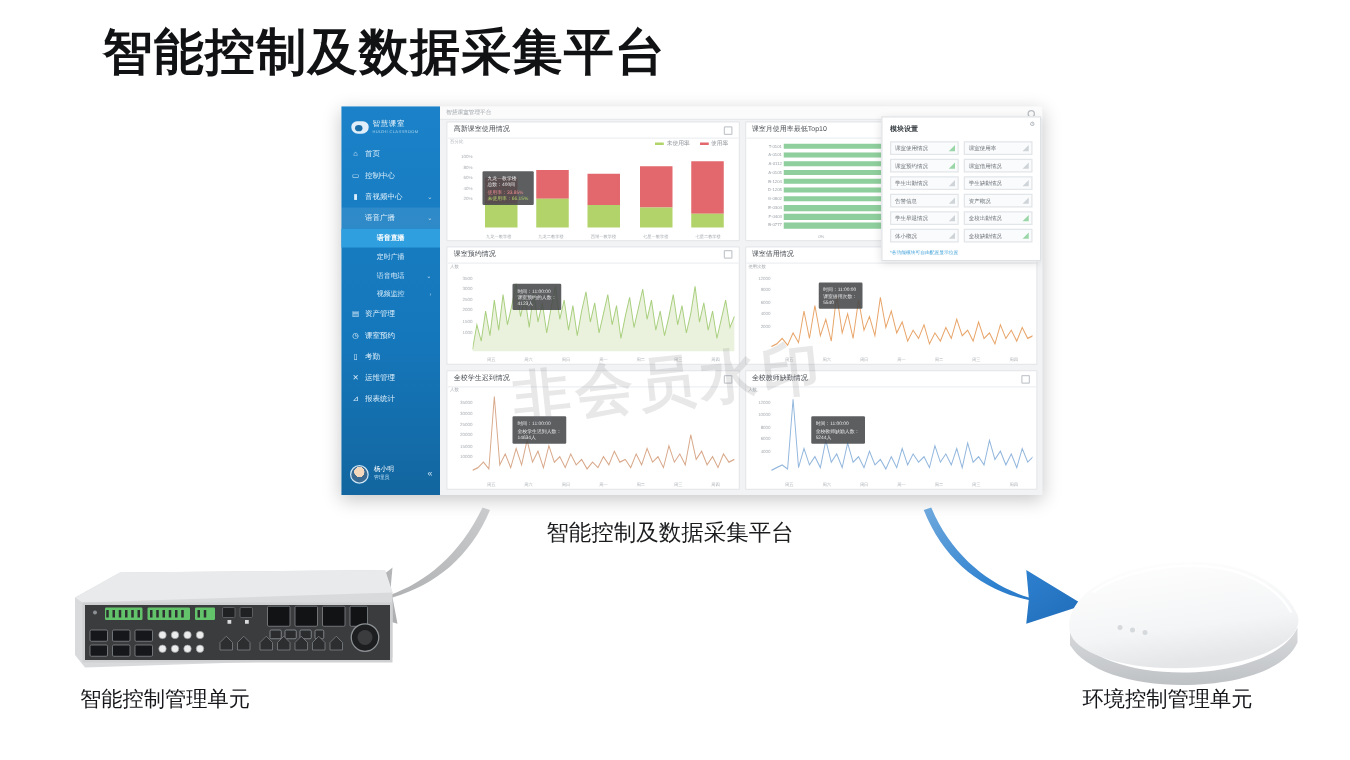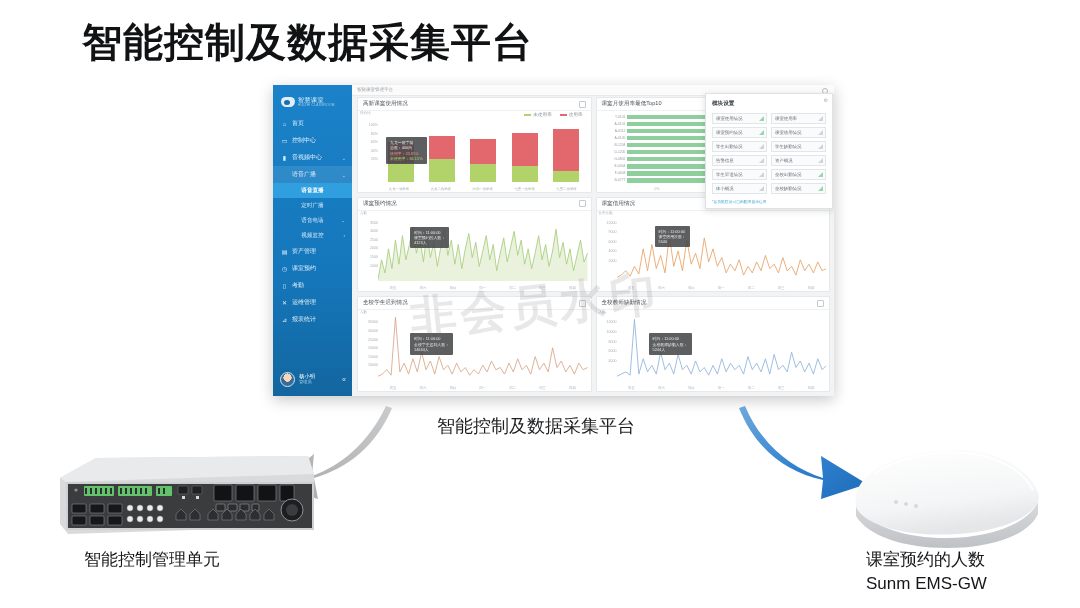--- a/index.html
+++ b/index.html
@@ -181,21 +181,21 @@
 
   
   .arrow-left{position:absolute;left:268px;top:404px;width:130px;height:96px;}
   .arrow-right{position:absolute;left:735px;top:404px;width:140px;height:96px;}
 
   
   .dev-left{position:absolute;left:56px;top:452px;width:262px;height:88px;}
   .dev-right{position:absolute;left:838px;top:438px;width:222px;height:112px;}
 
   .dev-label{position:absolute;font-size:17px;color:#15161a;line-height:1.42;white-space:nowrap;}
-  .label-left{left:84px;top:548px;}
+  .label-left{left:64px;top:548px;}
   .label-right{left:866px;top:548px;}
 </style>
 </head>
 <body>
 
 <div class="stage">
 
   <div class="main-title">智能控制及数据采集平台</div>
 
   <div class="dash">
@@ -732,17 +732,16 @@
       <circle cx="58" cy="64" r="2"></circle>
       <circle cx="68" cy="66" r="2"></circle>
       <circle cx="78" cy="68" r="2"></circle>
     </g>
   </svg>
 
   <div class="dev-label label-left">
     <div>智能控制管理单元</div>
   </div>
   <div class="dev-label label-right">
-    <div>课室预约的人数</div>
-    <div>Sunm EMS-GW</div>
+    <div>环境控制管理单元</div>
   </div>
 
 </div>
 
 </body></html>

